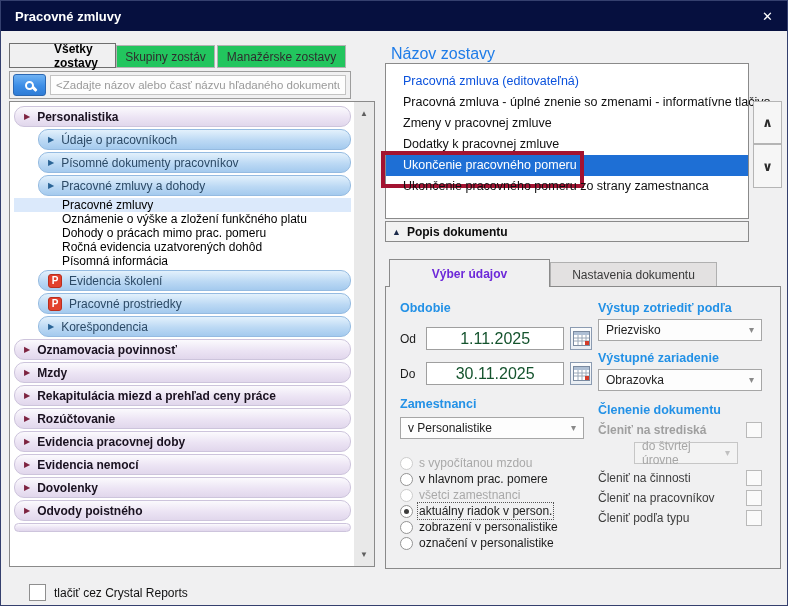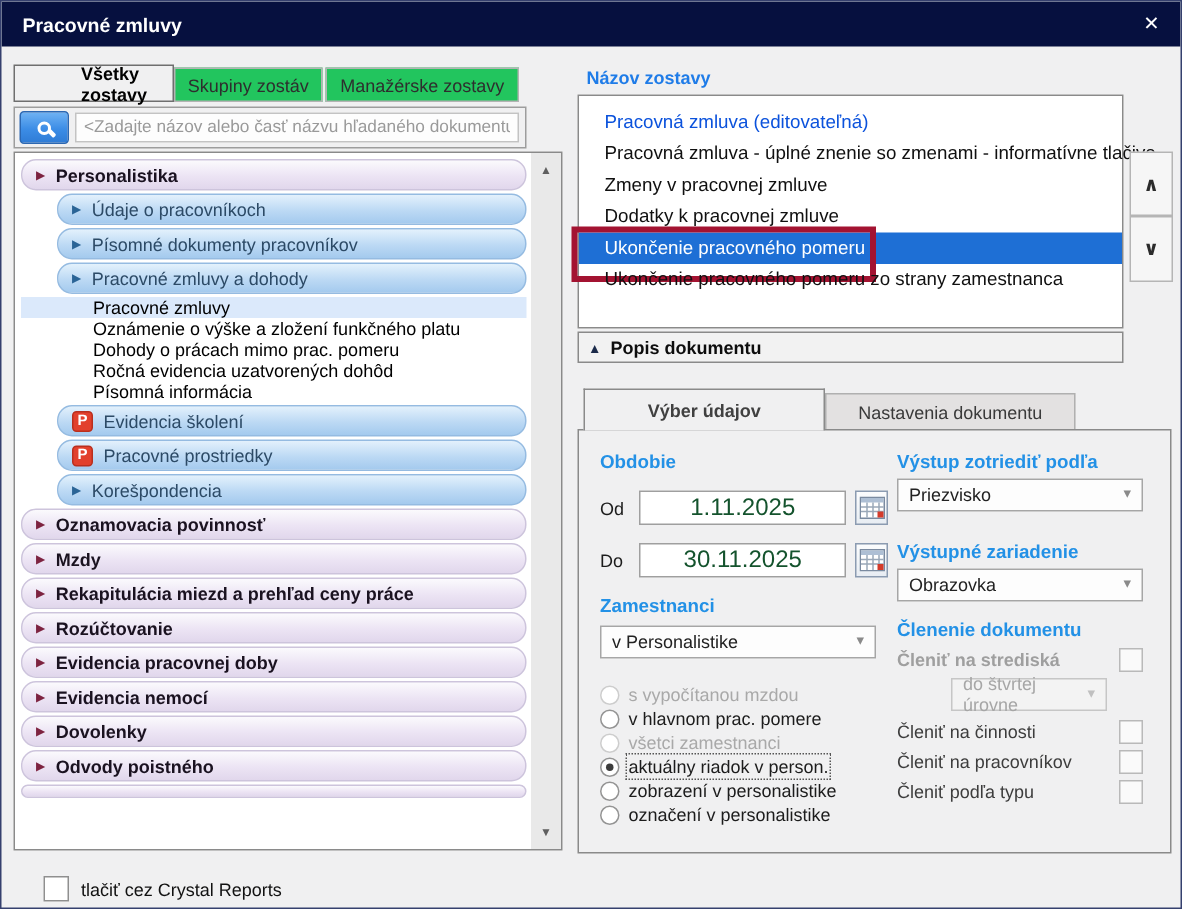--- a/index.html
+++ b/index.html
@@ -43,38 +43,38 @@
   .t-leaf.selected .tree-bar{background:#dbe9fb;}
   .tree-arrow{font-size:8px;line-height:1;}
   .t-group1 .tree-arrow{color:#7d2340;}
   .t-group2 .tree-arrow{color:#2a6496;}
   .pbadge{display:none;width:14px;height:14px;border-radius:3px;background:#e2402c;color:#fff;font-weight:bold;font-size:10px;
     align-items:center;justify-content:center;flex:none;border:1px solid #b92f1e;}
   .b-P .pbadge{display:flex;}
   .tree-label{white-space:nowrap;font-size:12px;}
   .partial .tree-bar{height:9px;margin-bottom:0;overflow:hidden;}
   
-  .nazov-label{position:absolute;left:390px;top:44px;font-weight:bold;font-size:12px;color:#1f7ce8;}
+  .nazov-label{position:absolute;left:390px;top:44px;font-weight:normal;font-size:16px;color:#1f7ce8;}
   .listbox{position:absolute;left:384px;top:62px;width:364px;height:156px;background:#fff;border:1px solid #8a8a8a;padding-top:7px;}
   .report-item{position:relative;height:21px;line-height:21px;padding-left:17px;font-size:12.5px;color:#101010;white-space:nowrap;}
   .report-item.s-link .report-item-label{color:#0b52dc;}
   .report-item.selected{background:#1e6fd5;color:#fff;}
   .report-item.annotated::after{content:"";position:absolute;left:-5px;top:-4px;width:195px;height:29px;border:4px solid #a31331;pointer-events:none;}
   .list-scroll-btn{position:absolute;left:752px;width:29px;background:#f6f6f6;border:1px solid #b5b5b5;display:flex;align-items:center;justify-content:center;
     font-size:13px;font-weight:bold;color:#2b2b2b;}
   .list-scroll-btn.up{top:100px;height:43px;}
   .list-scroll-btn.down{top:143px;height:44px;}
   
   .popis-bar{position:absolute;left:384px;top:220px;width:364px;height:21px;background:#f2f2f2;border:1px solid #8a8a8a;
     display:flex;align-items:center;gap:6px;padding:0 6px;font-weight:bold;color:#0d0d0d;}
   .popis-chevron{font-size:9px;color:#1b2a4a;}
   
   .dtab{position:absolute;display:flex;align-items:center;justify-content:center;}
   .dtab.selected{left:388px;top:258px;width:161px;height:28px;background:#f0f0f1;border:1px solid #8a8a8a;border-bottom:none;
-    font-weight:bold;color:#404040;z-index:2;}
+    font-weight:bold;color:#6d28d9;z-index:2;}
   .dtab.plain{left:549px;top:261px;width:167px;height:25px;background:#e3e1e1;border:1px solid #b0b0b0;color:#3a3a3a;}
   .detail-panel{position:absolute;left:384px;top:285px;width:396px;height:283px;border:1px solid #8a8a8a;background:#f0f0f1;}
   .blue-hd{font-weight:bold;font-size:12.5px;color:#2391e6;}
   
   .col-left{position:absolute;left:14px;top:14px;width:192px;}
   .date-row{display:flex;align-items:center;margin-top:12px;}
   .date-row:first-of-type{margin-top:14px;}
   .date-label{width:29px;color:#1c1c1c;}
   .date-input{width:138px;height:23px;border:1px solid #9f9f9f;background:#fff;text-align:center;font-family:inherit;font-size:16px;color:#14532d;outline:none;padding:0;}
   .cal-btn{width:24px;height:23px;margin-left:6px;border:1px solid #8b9bb1;background:linear-gradient(180deg,#fbfcfd,#e8edf3);
@@ -88,21 +88,21 @@
   .radio-list{margin-top:15px;}
   .radio-row{display:flex;align-items:flex-end;height:16px;gap:6px;color:#1c1c1c;white-space:nowrap;}
   .rdot{width:13px;height:13px;border:1px solid #949494;border-radius:50%;background:#fff;flex:none;position:relative;}
   .radio-row.checked .rdot::after{content:"";position:absolute;inset:3px;border-radius:50%;background:#3c3c3c;}
   .radio-row.disabled{color:#a9a9a9;}
   .radio-row.disabled .rdot{border-color:#cdcdcd;}
   .radio-row.focused .radio-label{outline:1px dotted #555;outline-offset:1px;}
   
   .col-right{position:absolute;left:212px;top:14px;right:18px;}
   .col-right .combo{margin-top:4px;}
-  .hd-gap{margin-top:20px;}
+  .hd-gap{margin-top:10px;}
   .clen-hd{margin-top:12px;}
   .clen-rows{margin-top:4px;}
   .clen-row{margin-bottom:3px;}
   .clen-main{display:flex;align-items:center;justify-content:space-between;height:17px;}
   .clen-label{color:#3d3d3d;white-space:nowrap;}
   .clen-row.muted .clen-label{color:#9f9f9f;font-weight:bold;}
   .cbx{width:16px;height:16px;border:1px solid #b9b9b9;background:#fafafa;flex:none;}
   .clen-sub{display:none;margin:4px 24px 5px 36px;}
   .clen-row.has-sub .clen-sub{display:block;}
   .clen-sub .combo{height:22px;}

